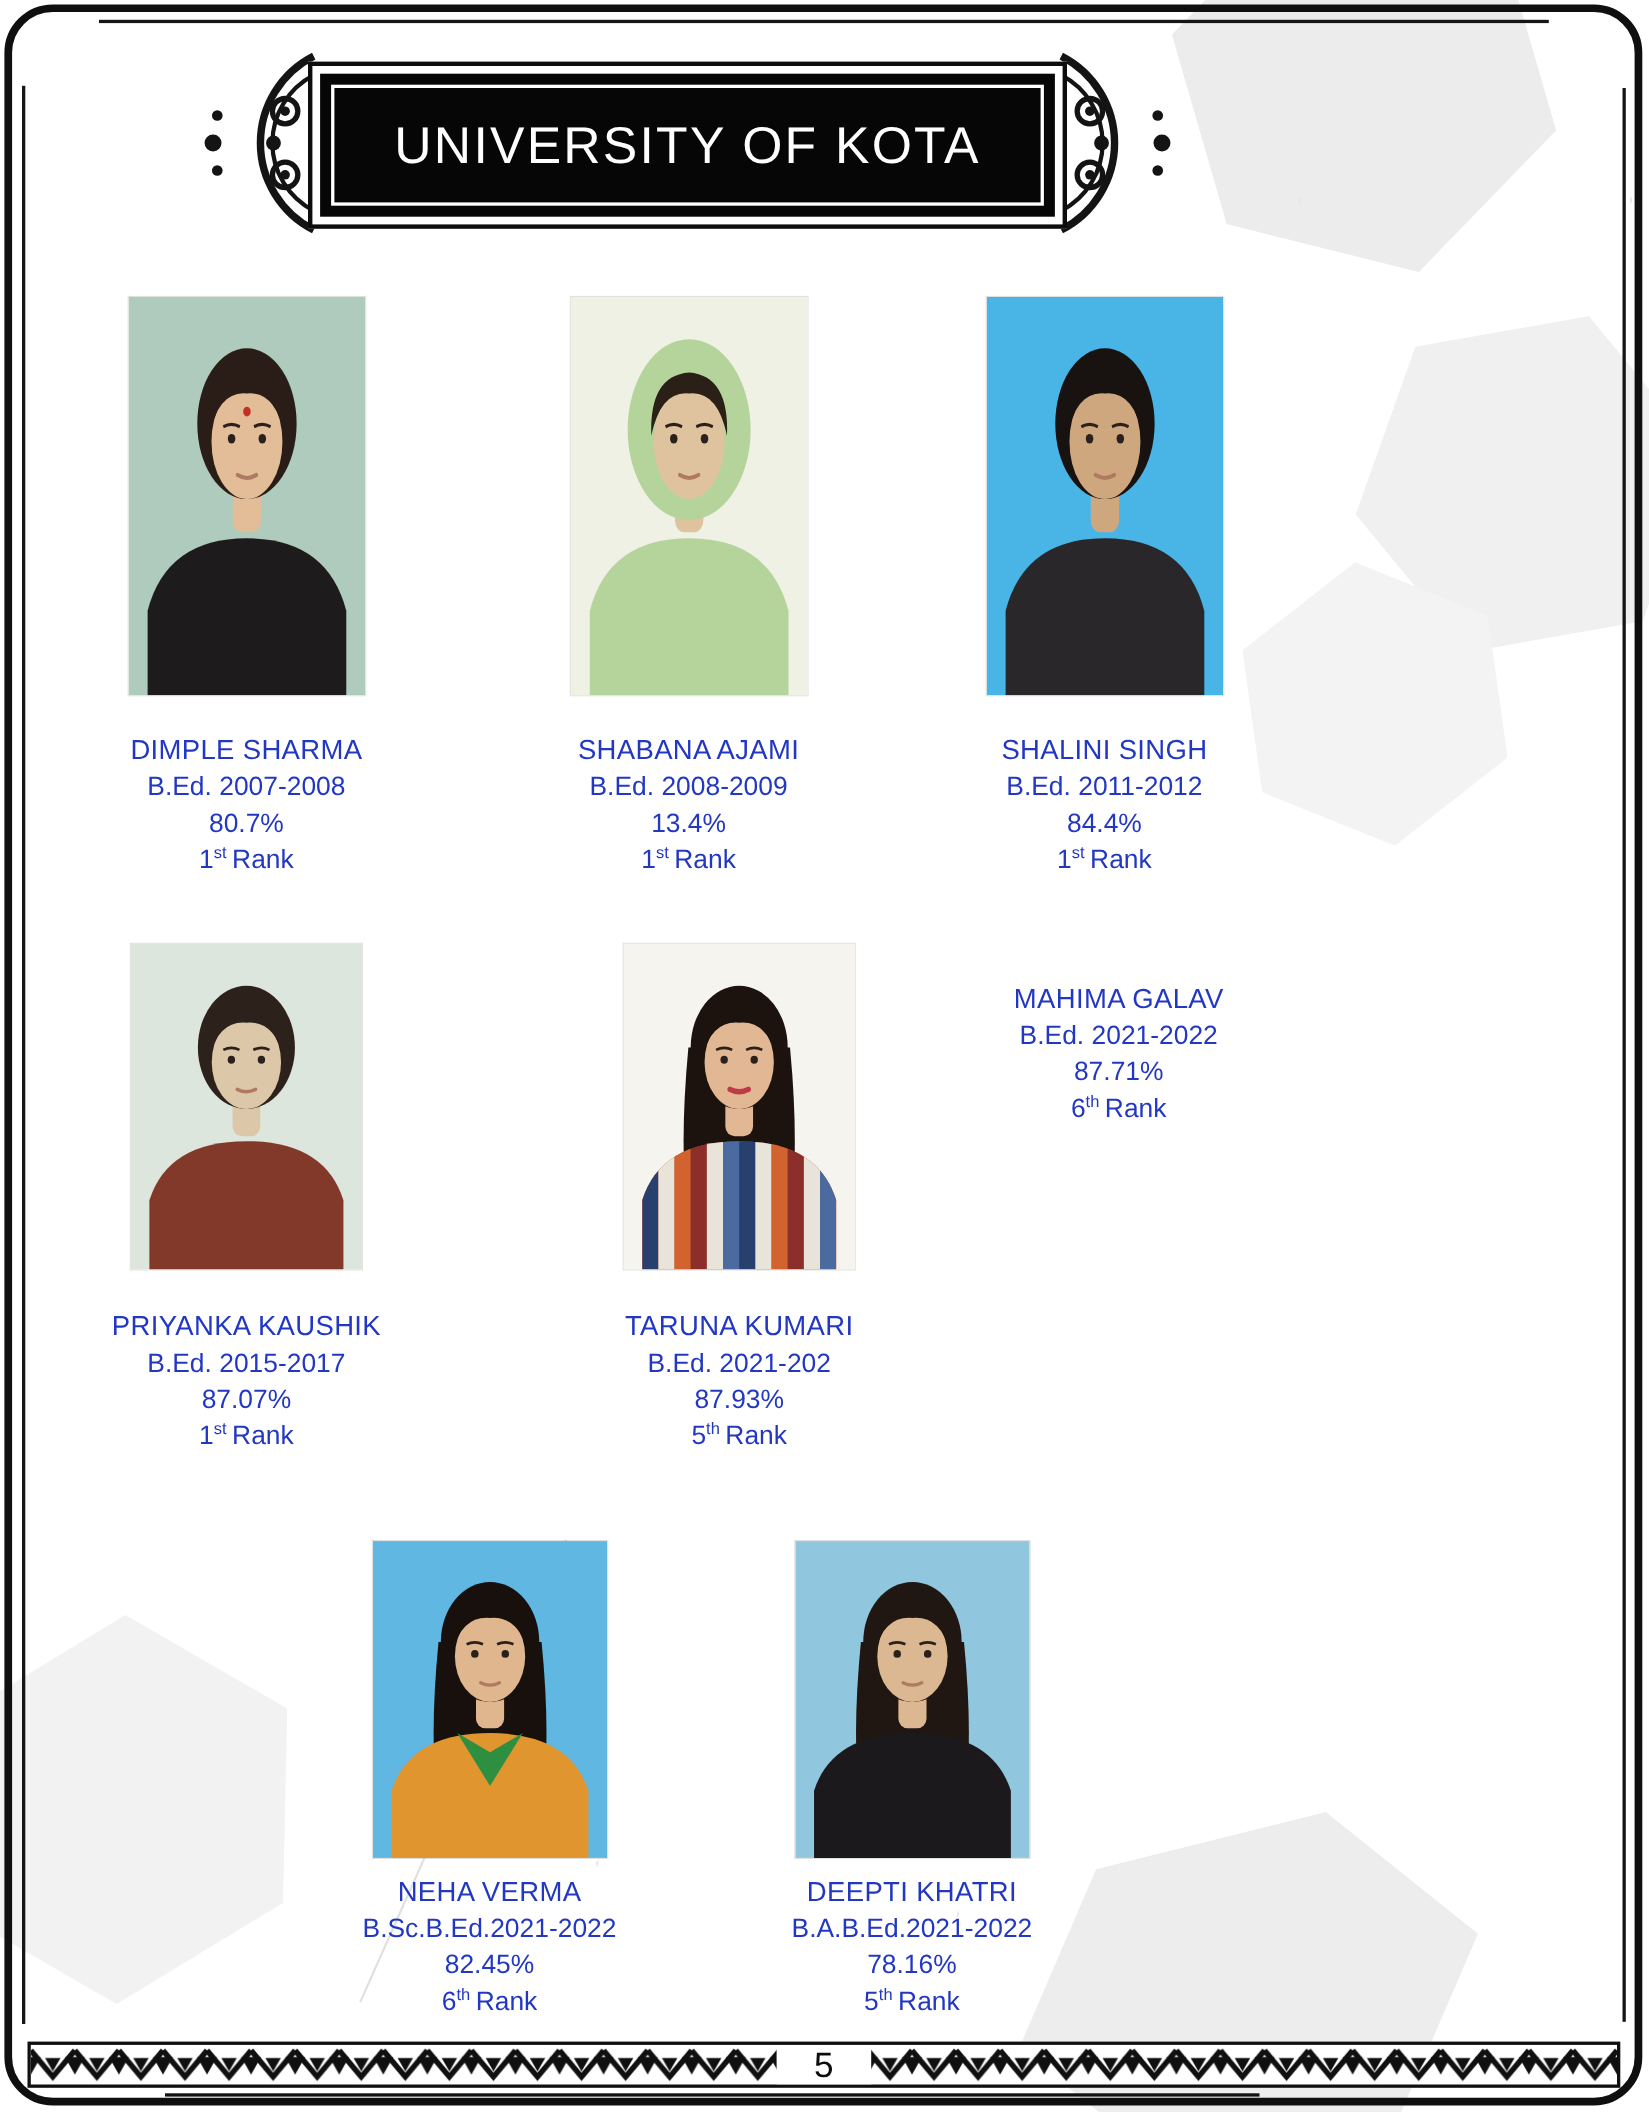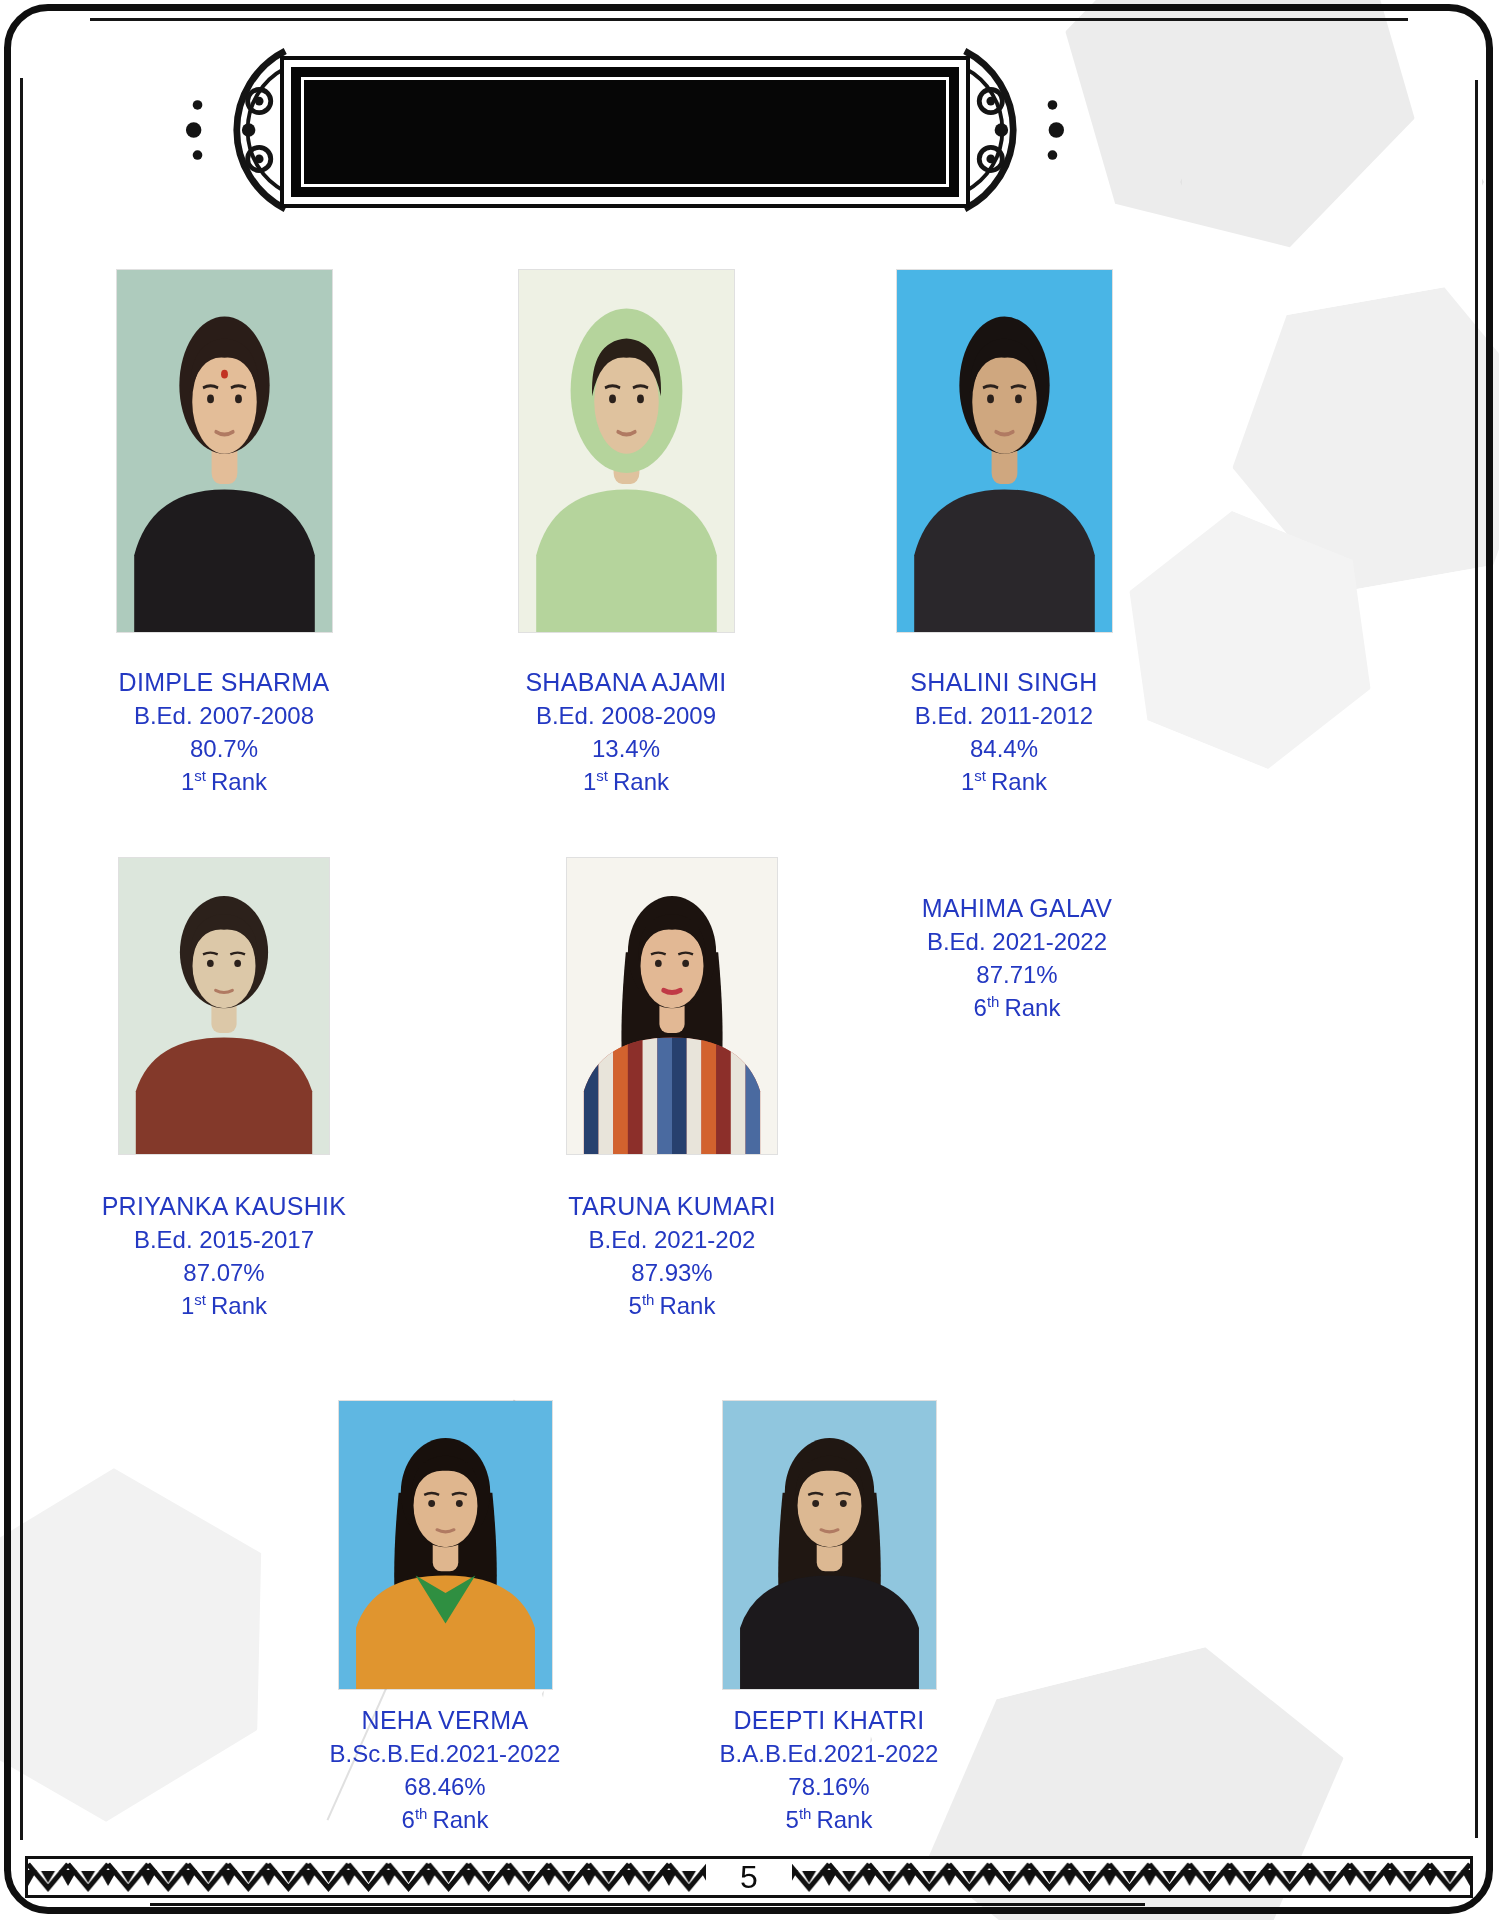--- a/index.html
+++ b/index.html
@@ -90,20 +90,21 @@
     <path d="M104 4 A 92 92 0 0 0 104 168" fill="none" stroke="#141414" stroke-width="7"></path>
     <path d="M104 22 A 72 72 0 0 0 104 150" fill="none" stroke="#141414" stroke-width="4"></path>
     <circle cx="77" cy="56" r="12" fill="none" stroke="#141414" stroke-width="5"></circle>
     <circle cx="77" cy="56" r="4.5" fill="#141414"></circle>
     <circle cx="77" cy="116" r="12" fill="none" stroke="#141414" stroke-width="5"></circle>
     <circle cx="77" cy="116" r="4.5" fill="#141414"></circle>
     <circle cx="66" cy="86" r="7" fill="#141414"></circle>
   </svg>
   <div class="banner-plate">
     <div class="banner-box">
+      <div class="l1">UNIVERSITY OF KOTA</div>
     </div>
   </div>
 </div>
 
 <figure class="cell r1 c1" style="margin:0;">
   <div class="photo">
       <svg viewBox="0 0 100 132" preserveAspectRatio="none">
         <rect width="100" height="132" fill="#aecbbd"></rect>
         <path d="M8 132 L8 104 Q16 80 50 80 Q84 80 92 104 L92 132 Z" fill="#1e1b1d"></path>
         <rect x="44" y="62" width="12" height="16" rx="4" fill="#e3bd98"></rect>
@@ -263,21 +264,21 @@
         <circle cx="43.5" cy="47" r="1.6" fill="#2b211c"></circle>
         <circle cx="56.5" cy="47" r="1.6" fill="#2b211c"></circle>
         <path d="M40 43 Q43.5 41.4 47 43" stroke="#2b211c" stroke-width="1.1" fill="none"></path>
         <path d="M53 43 Q56.5 41.4 60 43" stroke="#2b211c" stroke-width="1.1" fill="none"></path>
         <path d="M46 59 Q50 61 54 59" stroke="#b07a62" stroke-width="1.4" fill="none" stroke-linecap="round"></path>
       </svg>
     </div>
   <figcaption class="caption">
     <div class="p-name">NEHA VERMA</div>
     <div class="p-course">B.Sc.B.Ed.2021-2022</div>
-    <div class="p-percent">68.46%</div>
+    <div class="p-percent">82.45%</div>
     <div class="p-rank"><span>6</span><sup>th</sup><span class="rank-word">Rank</span></div>
   </figcaption>
 </figure>
 
 <figure class="cell r3 c8" style="margin:0;">
   <div class="photo">
       <svg viewBox="0 0 100 132" preserveAspectRatio="none">
         <rect width="100" height="132" fill="#90c6de"></rect>
         <path d="M28 42 Q23 92 30 120 L70 120 Q77 92 72 42 Z" fill="#201712"></path>
         <path d="M8 132 L8 104 Q16 80 50 80 Q84 80 92 104 L92 132 Z" fill="#1c191c"></path>

